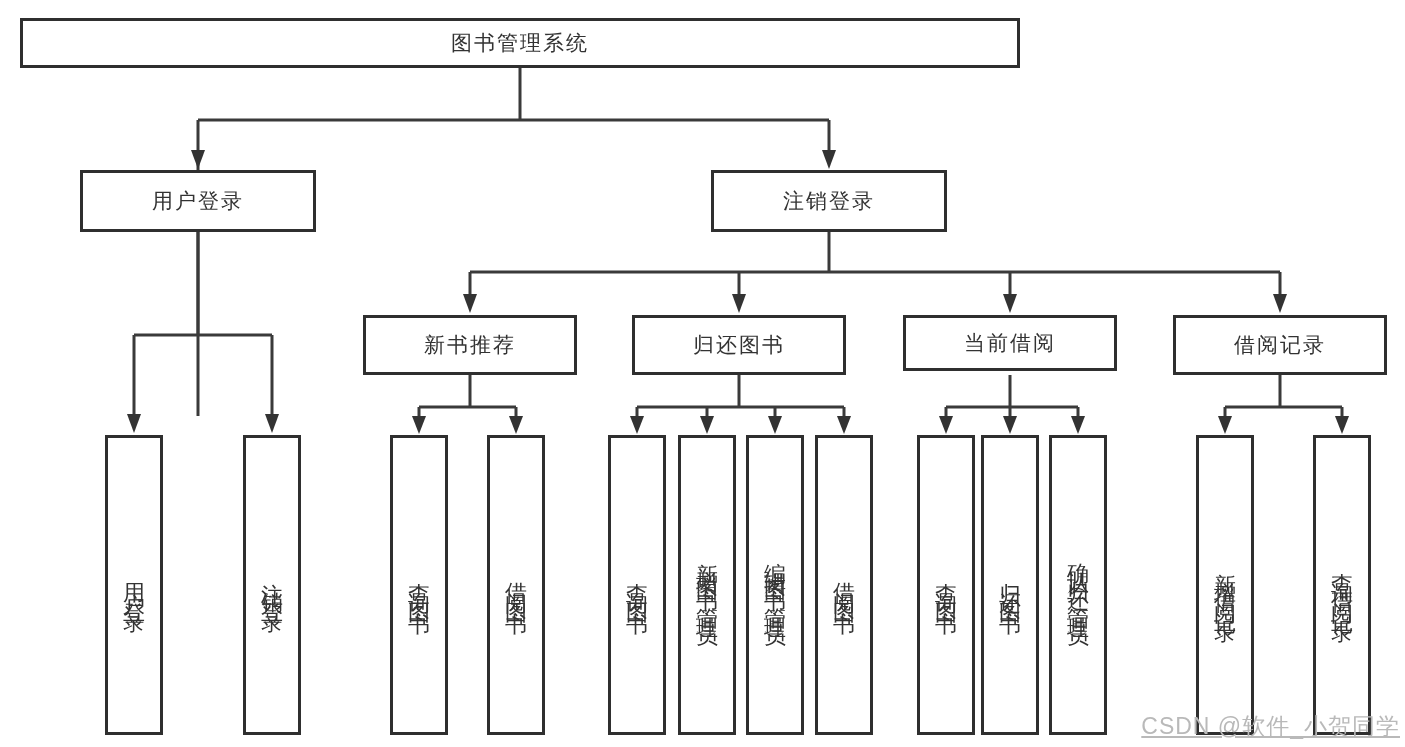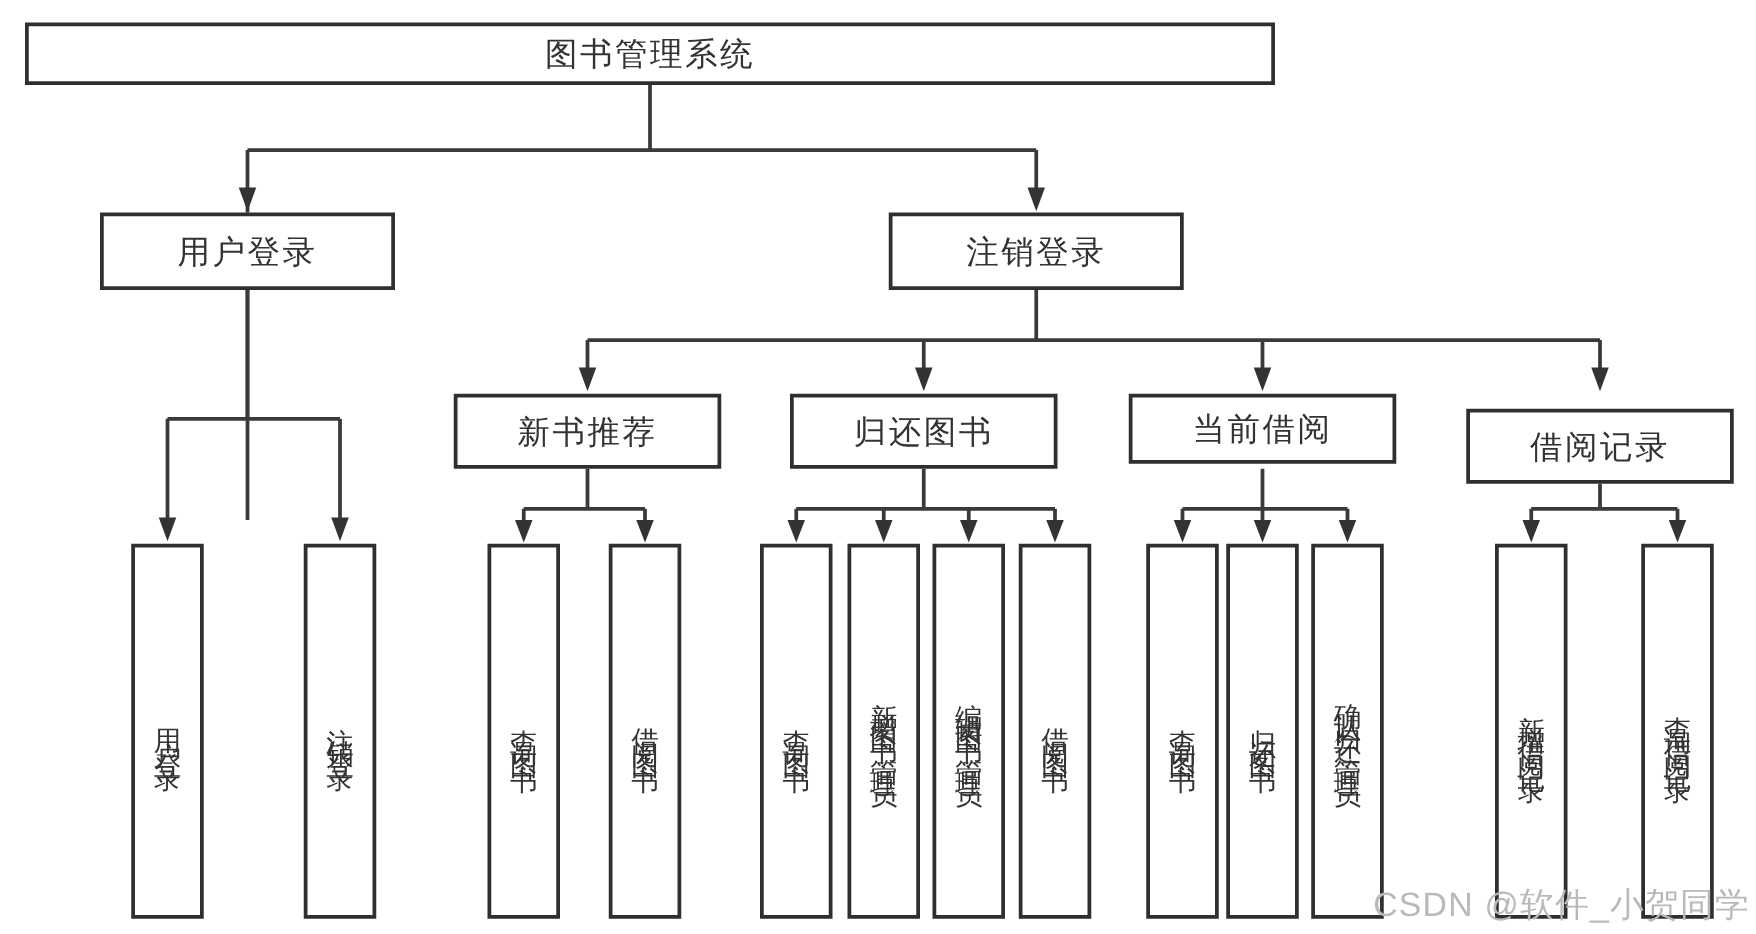--- a/index.html
+++ b/index.html
@@ -30,44 +30,45 @@
     stroke: none;
   }
   .node {
     position: absolute;
     box-sizing: border-box;
     border: 3px solid #2f2f2f;
     background: #ffffff;
     display: flex;
     align-items: center;
     justify-content: center;
-    font-size: 26px;
+    font-size: 21px;
     color: #333333;
     letter-spacing: 2px;
     text-align: center;
   }
   .leaf {
     writing-mode: vertical-rl;
     text-orientation: mixed;
     font-size: 22px;
     letter-spacing: 10px;
     line-height: 1;
     padding: 4px 0;
   }
   .leaf-long {
     letter-spacing: 9px;
   }
   .watermark {
     position: absolute;
     right: 5px;
     bottom: 5px;
-    font-size: 27px;
+    font-size: 23px;
     letter-spacing: 1px;
     color: #b9b9b9;
     white-space: nowrap;
+    text-decoration: underline;
   }
 </style>
 </head>
 <body>
 
 <div id="canvas">
 
   <svg id="connectors" viewBox="0 0 1405 747" xmlns="http://www.w3.org/2000/svg">
 
     <g>
@@ -119,21 +120,21 @@
   </svg>
 
   <div class="node" style="left:20px; top:18px; width:1000px; height:50px;">图书管理系统</div>
 
   <div class="node" style="left:80px; top:170px; width:236px; height:62px;">用户登录</div>
   <div class="node" style="left:711px; top:170px; width:236px; height:62px;">注销登录</div>
 
   <div class="node" style="left:363px; top:315px; width:214px; height:60px;">新书推荐</div>
   <div class="node" style="left:632px; top:315px; width:214px; height:60px;">归还图书</div>
   <div class="node" style="left:903px; top:315px; width:214px; height:56px;">当前借阅</div>
-  <div class="node" style="left:1173px; top:315px; width:214px; height:60px;margin-top:12px;">借阅记录</div>
+  <div class="node" style="left:1173px; top:315px; width:214px; height:60px;">借阅记录</div>
 
   <div class="node leaf" style="left:105px; top:435px; width:58px; height:300px;">用户登录</div>
   <div class="node leaf" style="left:243px; top:435px; width:58px; height:300px;">注销登录</div>
 
   <div class="node leaf" style="left:390px; top:435px; width:58px; height:300px;">查询图书</div>
   <div class="node leaf" style="left:487px; top:435px; width:58px; height:300px;">借阅图书</div>
 
   <div class="node leaf" style="left:608px; top:435px; width:58px; height:300px;">查询图书</div>
   <div class="node leaf leaf-long" style="left:678px; top:435px; width:58px; height:300px;">新增图书（管理员）</div>
   <div class="node leaf leaf-long" style="left:746px; top:435px; width:58px; height:300px;">编辑图书（管理员）</div>

